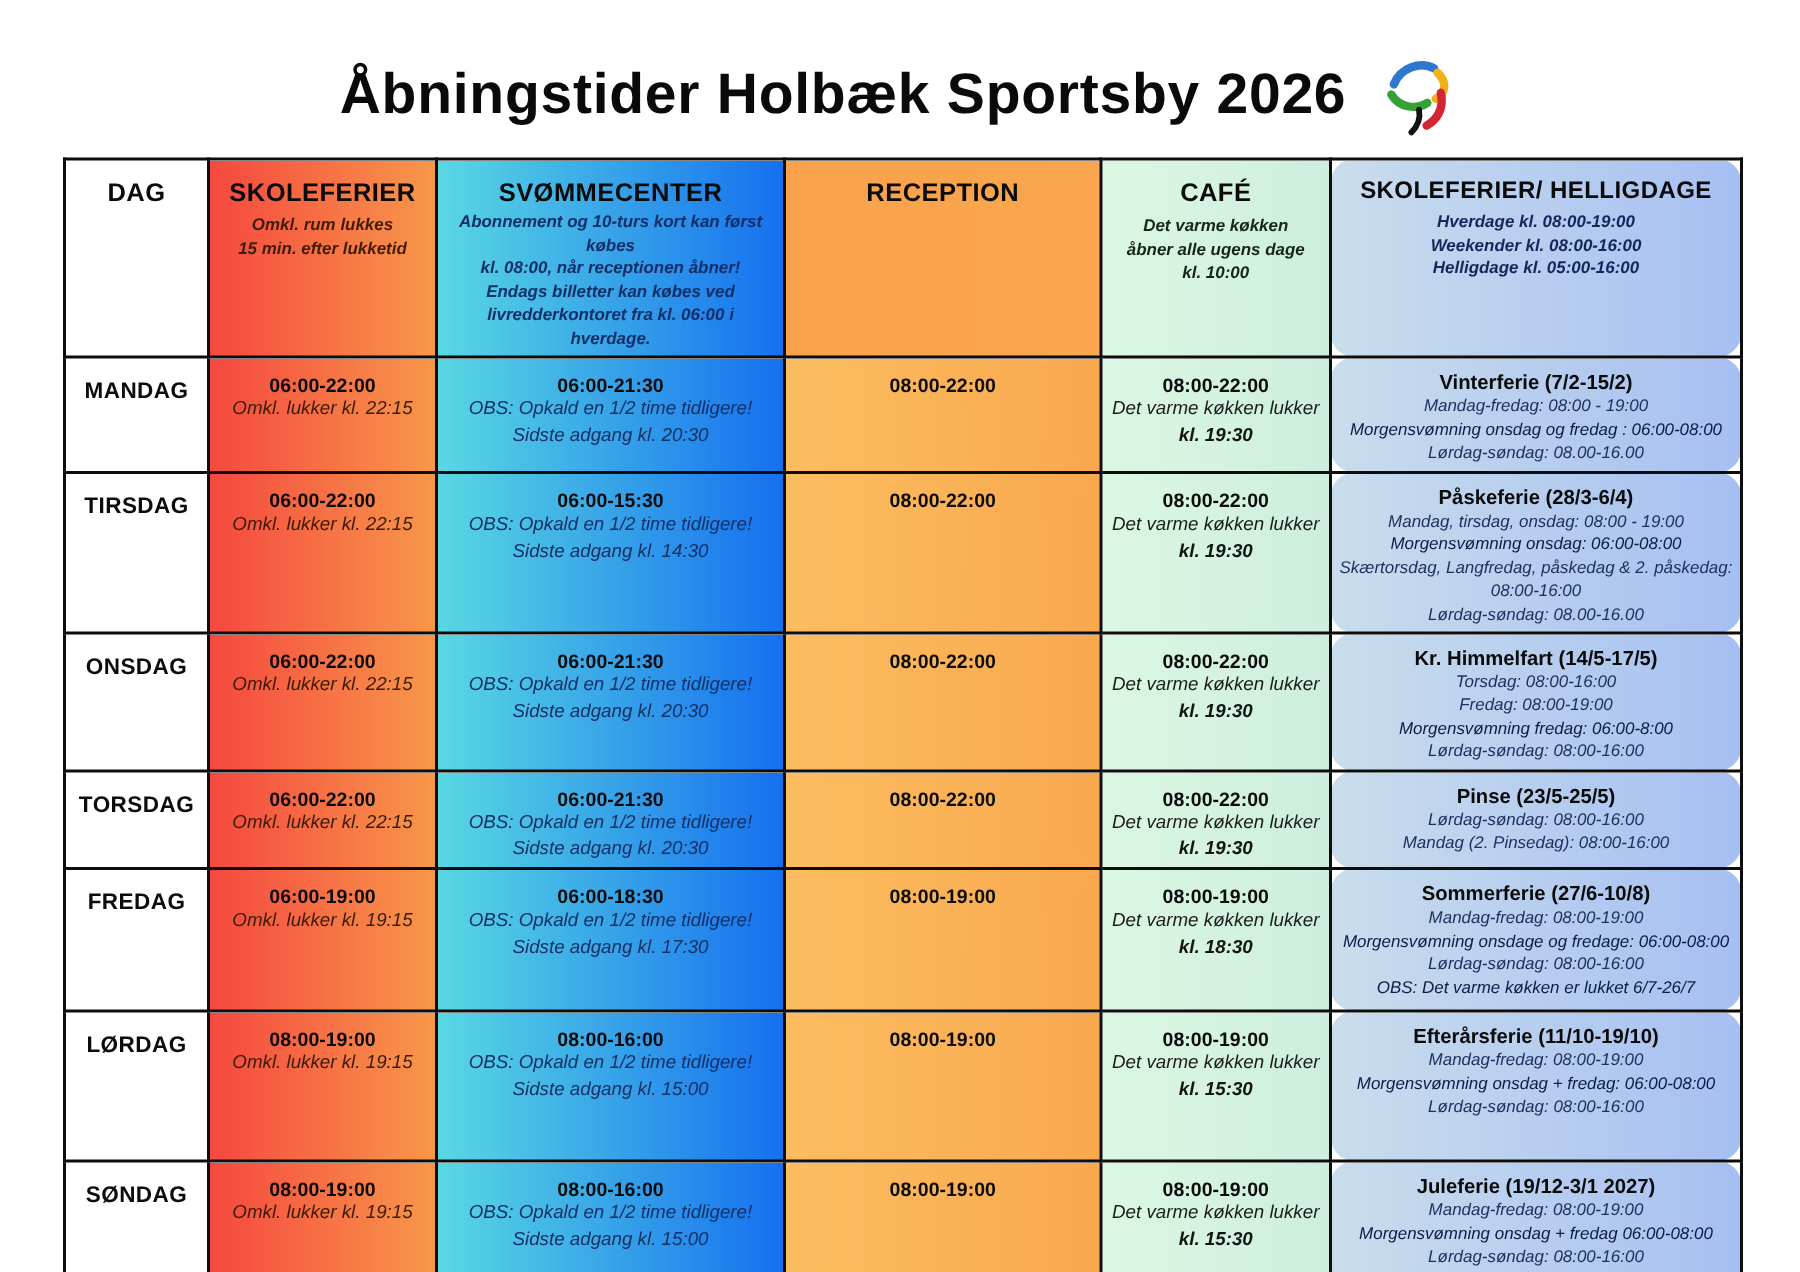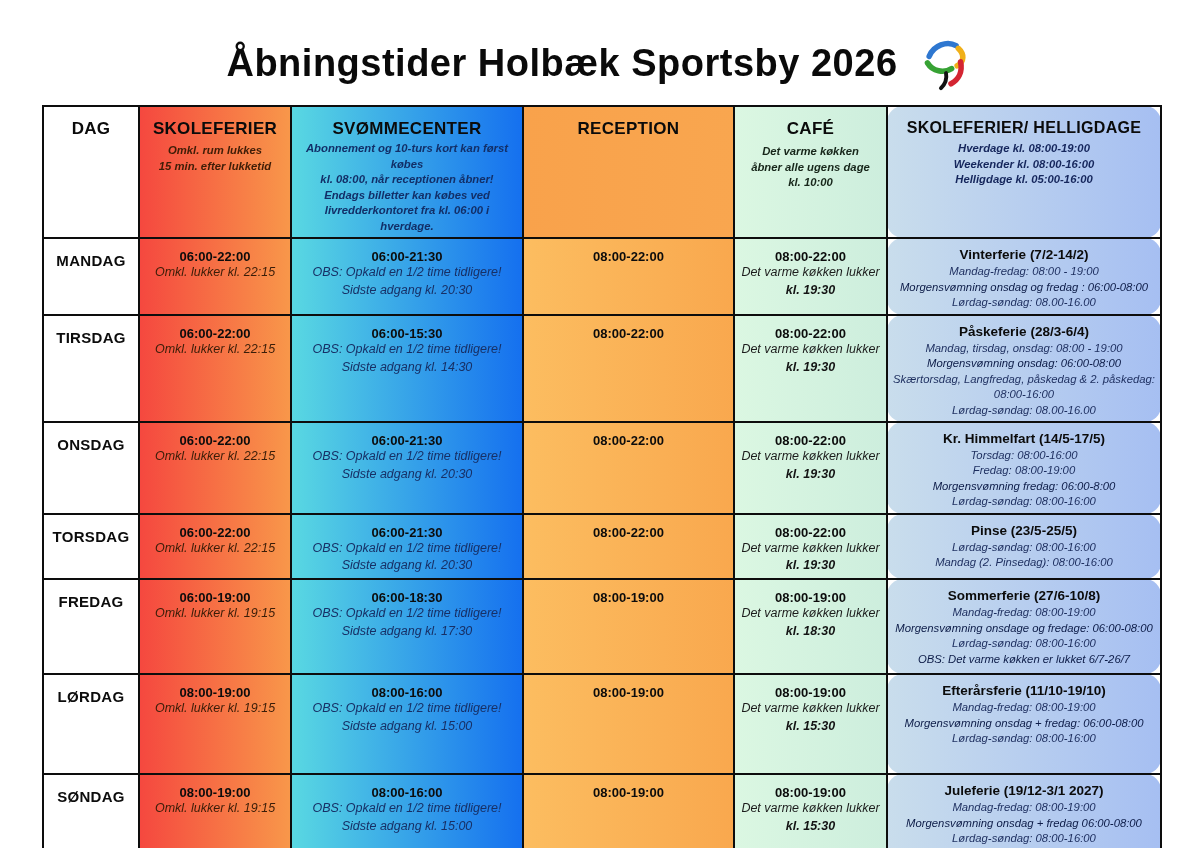--- a/index.html
+++ b/index.html
@@ -131,21 +131,21 @@
         </td>
         <td class="cell col-reception">
           <div class="time">08:00-22:00</div>
         </td>
         <td class="cell col-cafe">
           <div class="time">08:00-22:00</div>
           <div class="note note-dark">Det varme køkken lukker</div>
           <div class="bolditalic">kl. 19:30</div>
         </td>
         <td class="cell col-ferier">
-          <div class="ferie-title">Vinterferie  (7/2-14/2)</div>
+          <div class="ferie-title">Vinterferie  (7/2-15/2)</div>
           <div class="ferie-line">Mandag-fredag: 08:00 - 19:00</div>
           <div class="ferie-line fbold">Morgensvømning onsdag og fredag : 06:00-08:00</div>
           <div class="ferie-line">Lørdag-søndag: 08.00-16.00</div>
         </td>
       </tr>
       <tr class="r2">
         <td class="cell col-dag">
           <div class="daylabel">TIRSDAG</div>
         </td>
         <td class="cell col-sportsbyen">

